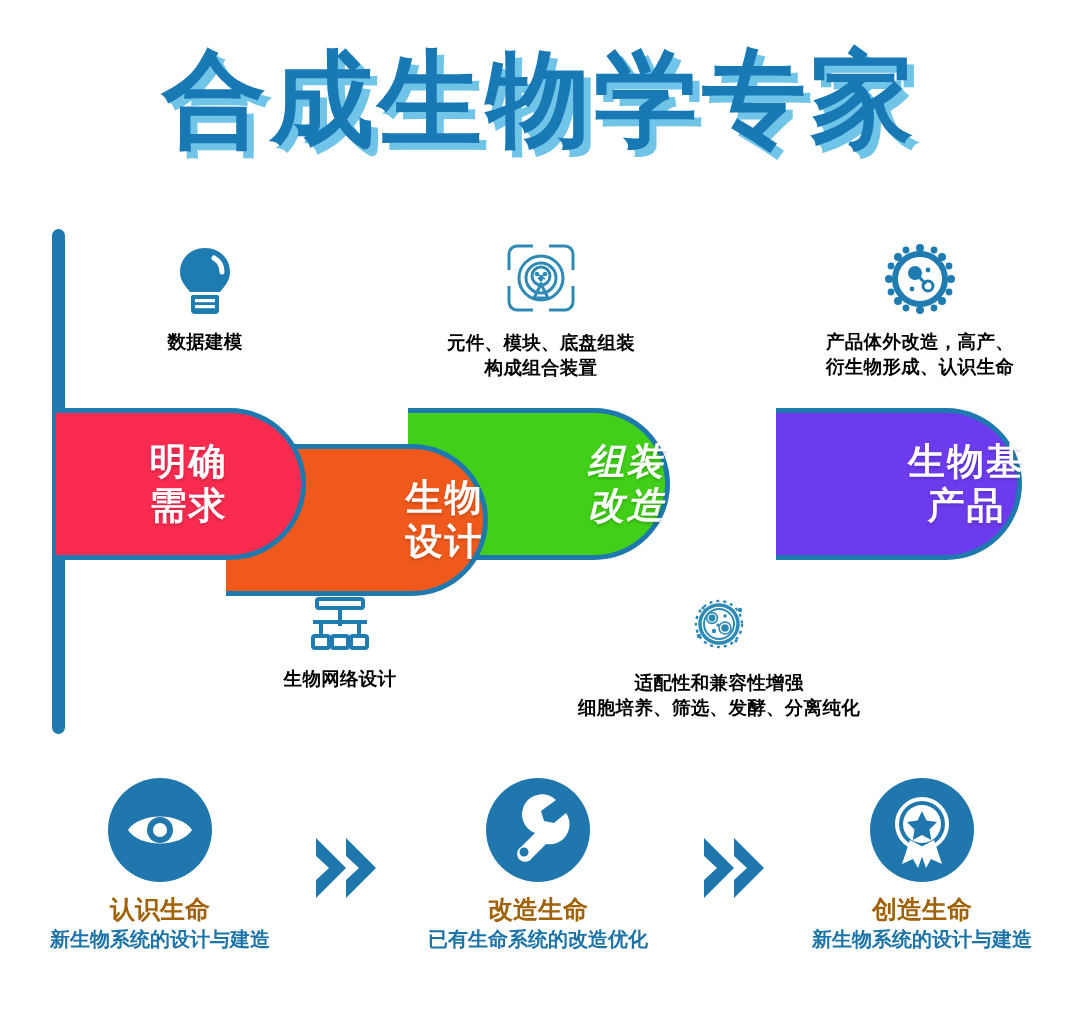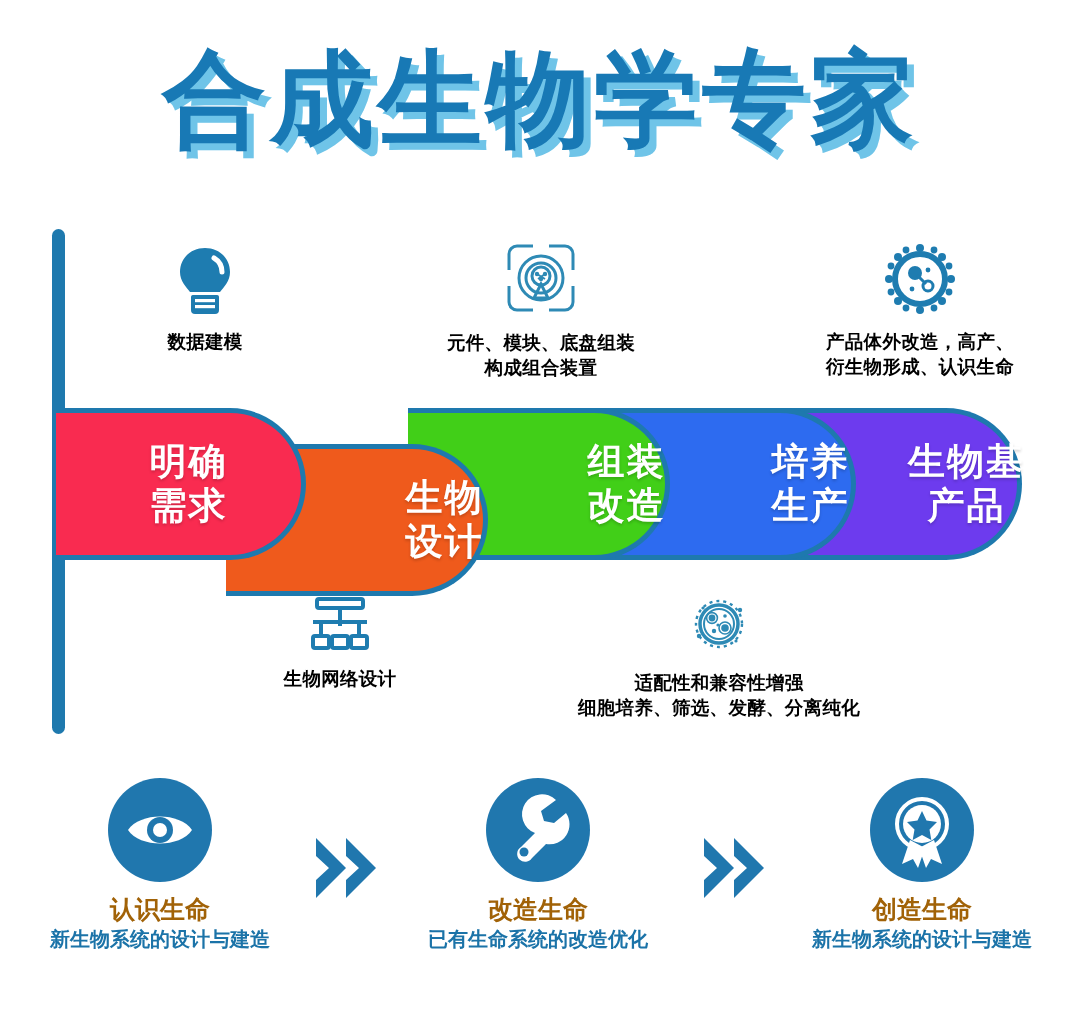--- a/index.html
+++ b/index.html
@@ -92,21 +92,21 @@
     font-size: 37px;
     line-height: 44px;
     font-weight: bold;
     letter-spacing: 2px;
     text-shadow: 0 2px 3px rgba(0,0,0,0.18);
     white-space: pre-line;
   }
   
   #seg-1 { left: 0px;   width: 250px; z-index: 5; border-radius: 0 80px 80px 0; border-left: none; }
   #seg-2 { left: 170px; width: 262px; z-index: 4; border-radius: 0 80px 80px 0; border-left: none; }
-  #seg-3 { left: 352px; width: 262px; z-index: 3; border-radius: 0 80px 80px 0; border-left: none; }
+  #seg-3 { left: 352px; width: 262px; z-index: 3; border-radius: 0 80px 80px 0; border-left: none; font-style: italic; }
   #seg-4 { left: 534px; width: 266px; z-index: 2; border-radius: 0 80px 80px 0; border-left: none; }
   #seg-5 { left: 720px; width: 246px; z-index: 1; border-radius: 0 76px 76px 0; border-left: none; }
 
   .seg-1-txt { padding-left: 10px; }
   .seg-2-txt { padding-left: 90px; }
   .seg-3-txt { padding-left: 90px; }
   .seg-4-txt { padding-left: 90px; }
   .seg-5-txt { padding-left: 70px; }
 
   
@@ -246,24 +246,20 @@
   <div class="seg" id="seg-2" style="background: rgb(239, 90, 28); border-color: rgb(30, 121, 174); margin-top: 36px;">
     <div class="seg-label seg-2-txt">生物
 设计</div>
   </div>
 
   <div class="seg" id="seg-3" style="background: rgb(65, 207, 24); border-color: rgb(30, 121, 174);">
     <div class="seg-label seg-3-txt">组装
 改造</div>
   </div>
 
-  <div class="seg" id="seg-4" style="background: rgb(45, 107, 240); border-color: rgb(30, 121, 174);">
-    <div class="seg-label seg-4-txt">培养
-生产</div>
-  </div>
 
   <div class="seg" id="seg-5" style="background: rgb(109, 59, 238); border-color: rgb(30, 121, 174);">
     <div class="seg-label seg-5-txt">生物基
 产品</div>
   </div>
 
 </div>
 
 <div class="icon-block" id="bot-icon-1" style="left:215px; top:596px; width:250px;">
   <span class="icon-holder">

